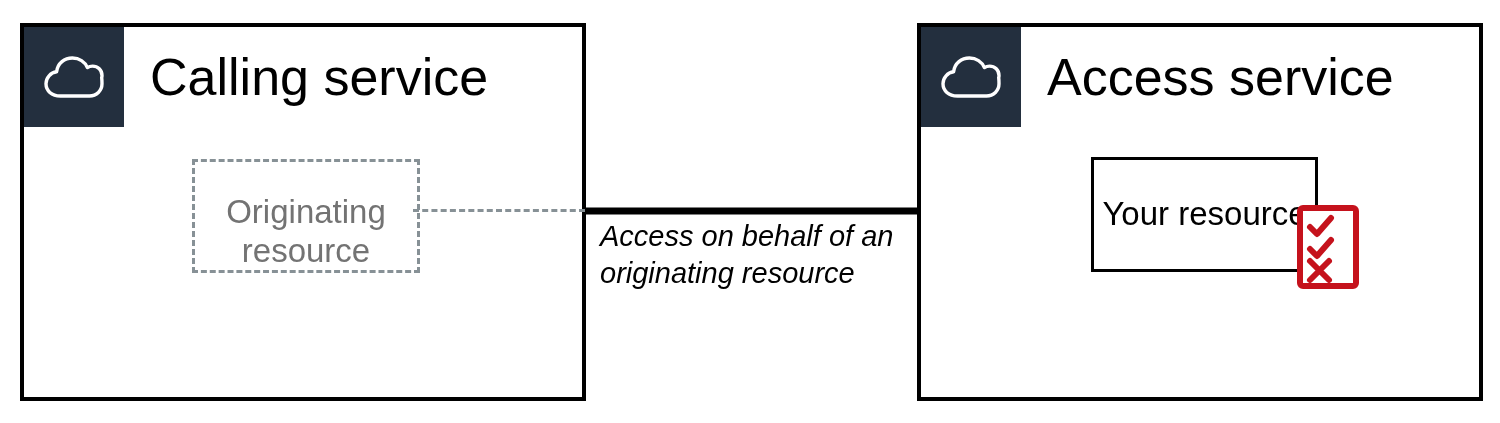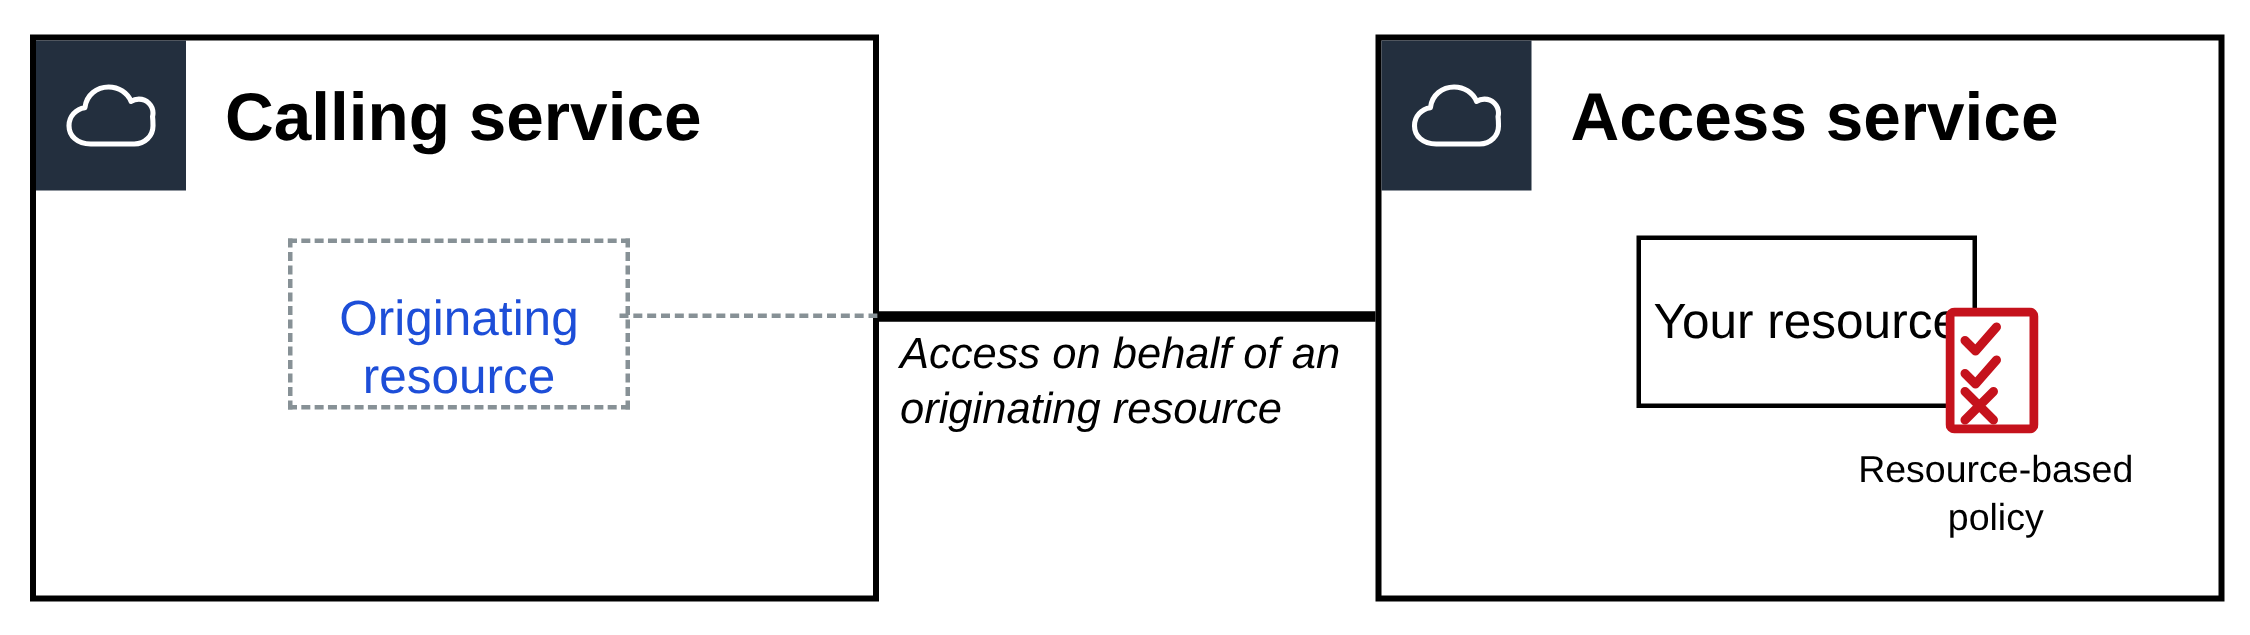--- a/index.html
+++ b/index.html
@@ -52,45 +52,45 @@
     height: 100px;
     background: #232f3e;
     display: flex;
     align-items: center;
     justify-content: center;
     flex: 0 0 auto;
   }
   .cloud-badge svg { display: block; }
   .panel-title {
     margin-left: 26px;
-    font-size: 45px;
+    font-size: 52px;
     line-height: 1;
     color: #000000;
     white-space: nowrap;
-    font-weight: 700;
+    font-weight: 400;
   }
 
   
   #originating-resource-box {
     position: absolute;
     left: 168px;
     top: 132px;
     width: 228px;
     height: 114px;
     box-sizing: border-box;
     border: 3px dashed #879196;
     display: flex;
     align-items: center;
     justify-content: center;
     text-align: center;
   }
   #originating-resource-box .res-label {
     font-size: 33px;
     line-height: 1.18;
-    color: #1d4ed8;
+    color: #737373;
     margin-top: 32px;
   }
 
   
   #your-resource-box {
     position: absolute;
     left: 170px;
     top: 130px;
     width: 227px;
     height: 115px;
@@ -217,15 +217,14 @@
 
   <div id="policy-icon">
     <svg width="62" height="84" viewBox="0 0 62 84" aria-hidden="true">
       <rect x="3" y="3" width="56" height="78" rx="3" ry="3" fill="#ffffff" stroke="#C5121C" stroke-width="6"></rect>
       <path d="M13 22 L20 29 L34 13" fill="none" stroke="#C5121C" stroke-width="6" stroke-linecap="round" stroke-linejoin="round"></path>
       <path d="M13 44 L20 51 L34 35" fill="none" stroke="#C5121C" stroke-width="6" stroke-linecap="round" stroke-linejoin="round"></path>
       <path d="M13 56 L32 75 M32 56 L13 75" fill="none" stroke="#C5121C" stroke-width="6" stroke-linecap="round"></path>
     </svg>
   </div>
 
-  <div id="policy-label">Resource-based policy</div>
 
 </div>
 
 </body></html>

